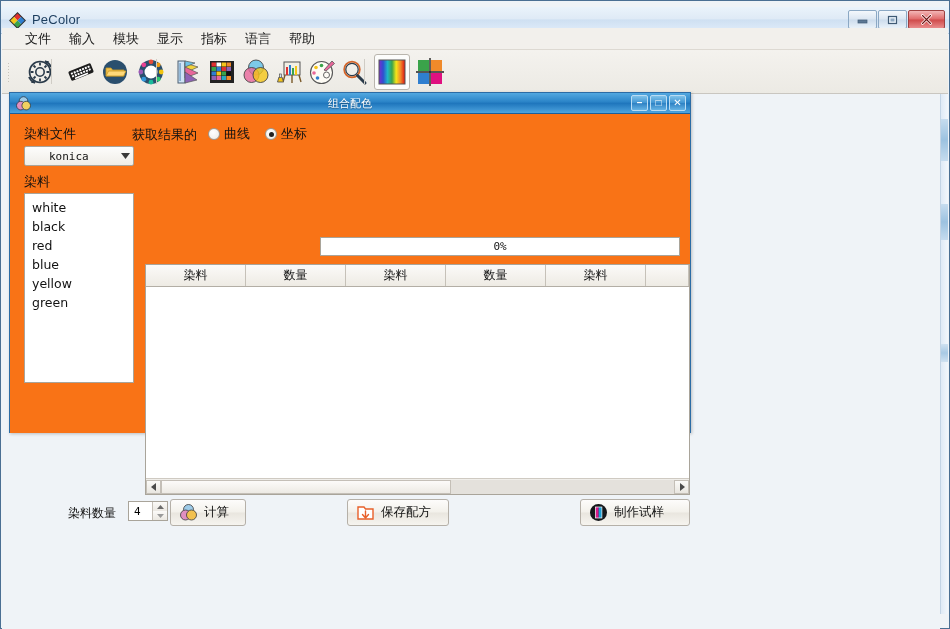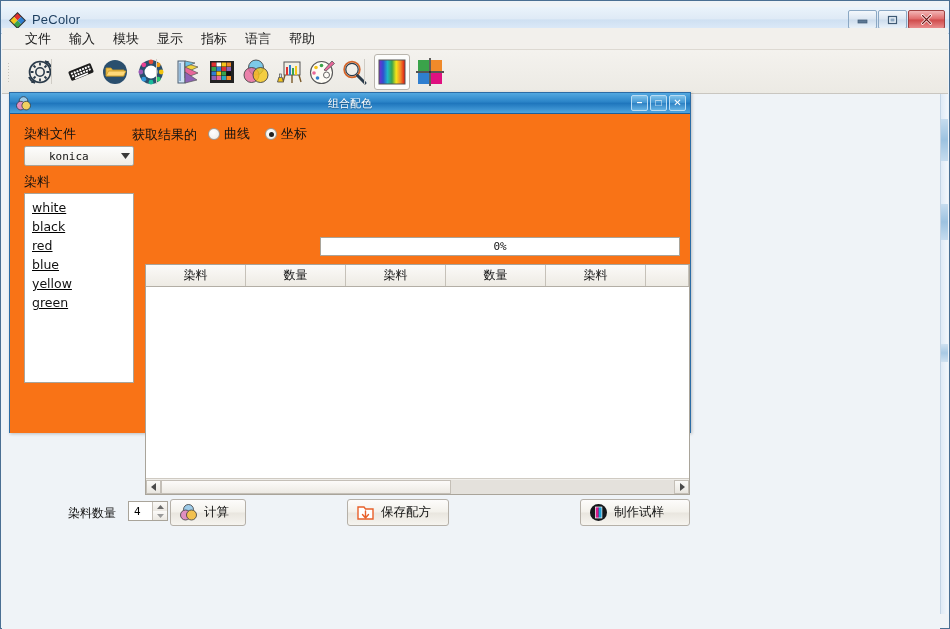--- a/index.html
+++ b/index.html
@@ -121,21 +121,21 @@
     font-family:"DejaVu Sans Mono",monospace;font-size:11px;color:#111;
     padding-left:24px;flex:1;
   }
   #combo-dyefile .arrow{
     width:16px;height:18px;display:flex;align-items:center;justify-content:center;
   }
   #lbl-dye{position:absolute;left:14px;top:59px;}
   #dye-list{
     position:absolute;left:14px;top:79px;width:110px;height:190px;
     box-sizing:border-box;border:1px solid #a9a49a;background:#ffffff;
-    padding:4px 0 0 0;overflow:hidden;text-decoration:underline;
+    padding:4px 0 0 0;overflow:hidden;
   }
   #dye-list .item{
     font-family:"DejaVu Sans",sans-serif;font-size:12.5px;color:#111;
     padding:1px 0 1px 7px;line-height:17px;white-space:nowrap;
   }
   
   #lbl-getresult{position:absolute;left:122px;top:12px;}
   .radio-wrap{position:absolute;top:11px;display:flex;align-items:center;gap:4px;}
   .radio{
     width:12px;height:12px;border-radius:50%;box-sizing:border-box;

